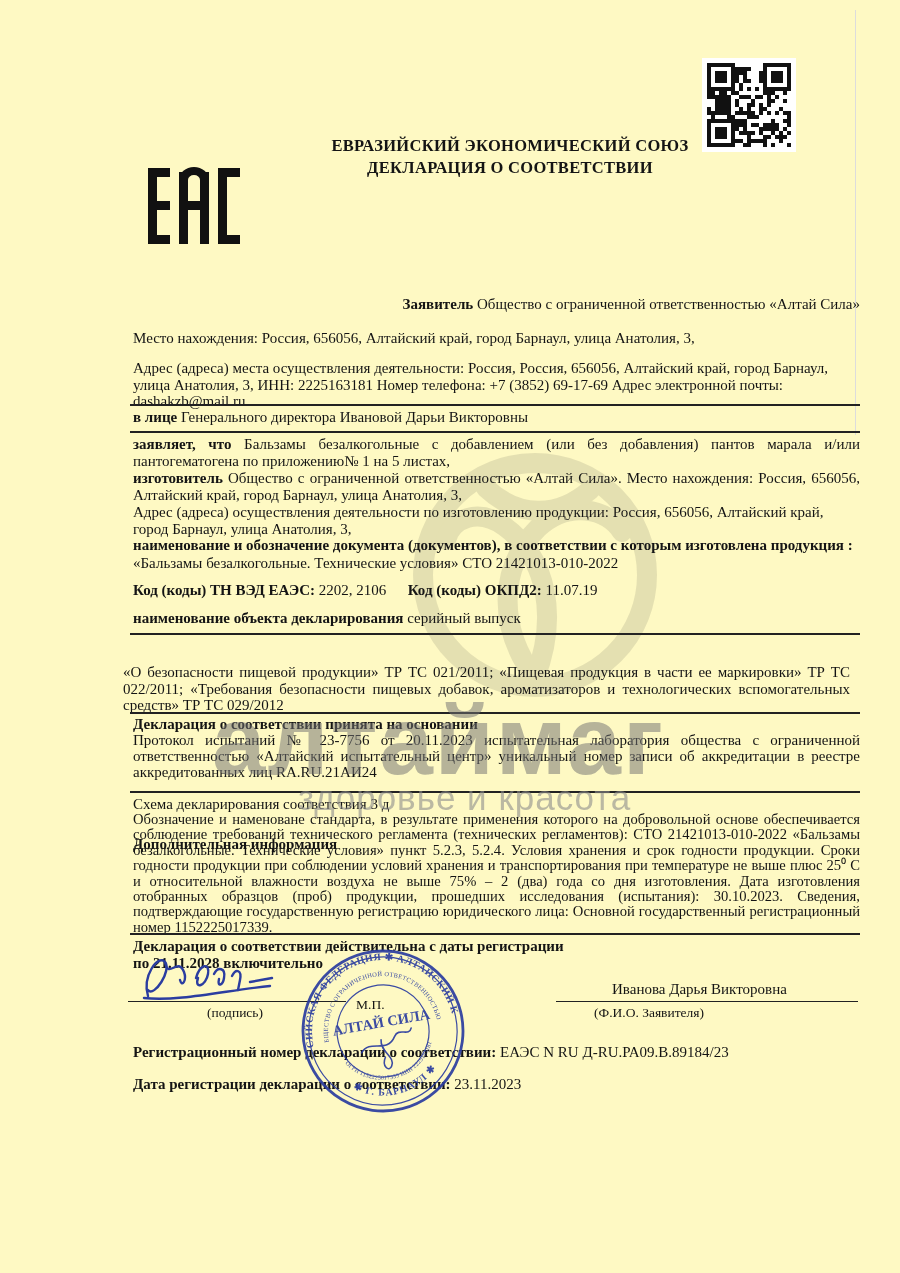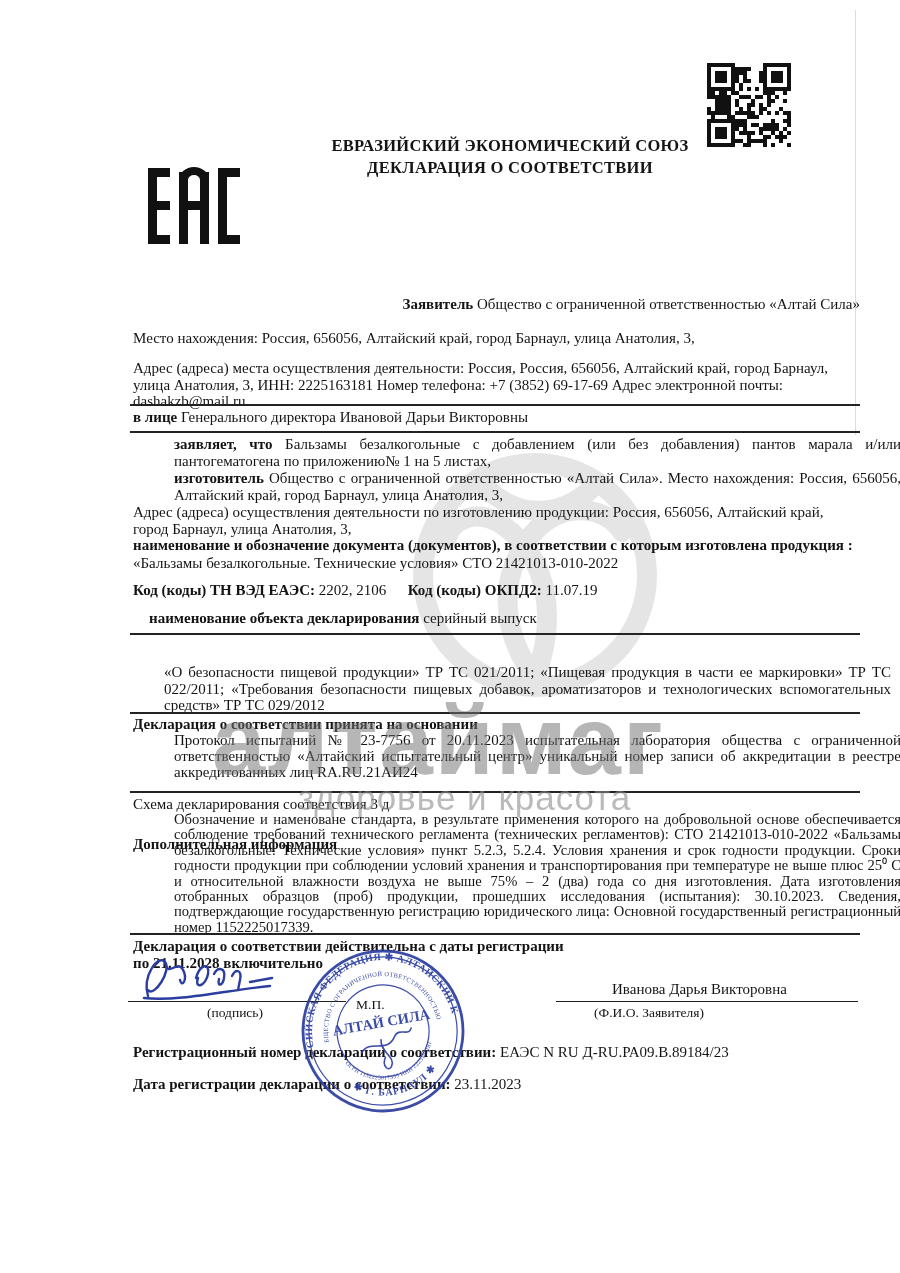--- a/index.html
+++ b/index.html
@@ -1,21 +1,21 @@
 <!DOCTYPE html>
 <html><head>
 <meta charset="utf-8">
 <style>
   html,body{margin:0;padding:0;background:#e8e8e8;}
-  .page{position:relative;width:900px;height:1273px;background:#ffffff;overflow:hidden;
+  .page{position:relative;width:900px;height:1273px;background:#fef9c3;overflow:hidden;
         font-family:"Liberation Serif", serif;color:#141414;}
   .abs{position:absolute;}
   .b{font-weight:bold;}
   .t{font-size:15px;line-height:16.5px;}
-  .just{text-align:justify;margin-left:41px;}
+  .just{text-align:justify;}
   .rule{position:absolute;height:0;border-top:2px solid #222;}
   .caption{font-size:13.5px;}
   .center{text-align:center;}
   .wm{position:absolute;pointer-events:none;z-index:5;}
   .wm1{font-family:"Liberation Sans",sans-serif;font-weight:bold;font-size:96px;
        color:rgba(115,115,115,0.52);letter-spacing:2px;}
   .wm2{font-family:"Liberation Sans",sans-serif;font-size:35px;color:rgba(140,140,140,0.6);
        letter-spacing:1px;text-align:center;}
   .title{font-size:16.5px;font-weight:bold;letter-spacing:.3px;}
   .scanline{position:absolute;width:1px;background:#dcdcdc;}
@@ -238,21 +238,21 @@
   <div class="abs t" style="left:133px;top:555px;width:727px;">«Бальзамы безалкогольные. Технические условия» СТО 21421013-010-2022</div>
 
   <div class="abs t" style="left:133px;top:582px;width:727px;">
     <span class="b">Код (коды) ТН ВЭД ЕАЭС:</span>
     <span>2202, 2106</span>
     <span style="display:inline-block;width:14px;"></span>
     <span class="b">Код (коды) ОКПД2:</span>
     <span>11.07.19</span>
   </div>
 
-  <div class="abs t" style="left:133px;top:610px;width:727px;margin-left:16px;">
+  <div class="abs t" style="left:133px;top:610px;width:727px;">
     <span class="b">наименование объекта декларирования</span>
     <span>серийный выпуск</span>
   </div>
 
   <div class="rule" style="left:130px;top:633px;width:730px;"></div>
 
   <div class="abs t just" style="left:123px;top:664px;width:727px;">«О безопасности пищевой продукции» ТР ТС 021/2011; «Пищевая продукция в части ее маркировки» ТР ТС 022/2011; «Требования безопасности пищевых добавок, ароматизаторов и технологических вспомогательных средств» ТР ТС 029/2012</div>
 
   <div class="rule" style="left:130px;top:712px;width:730px;"></div>
   <div class="abs t b" style="left:133px;top:716px;width:727px;">Декларация о соответствии принята на основании</div>

